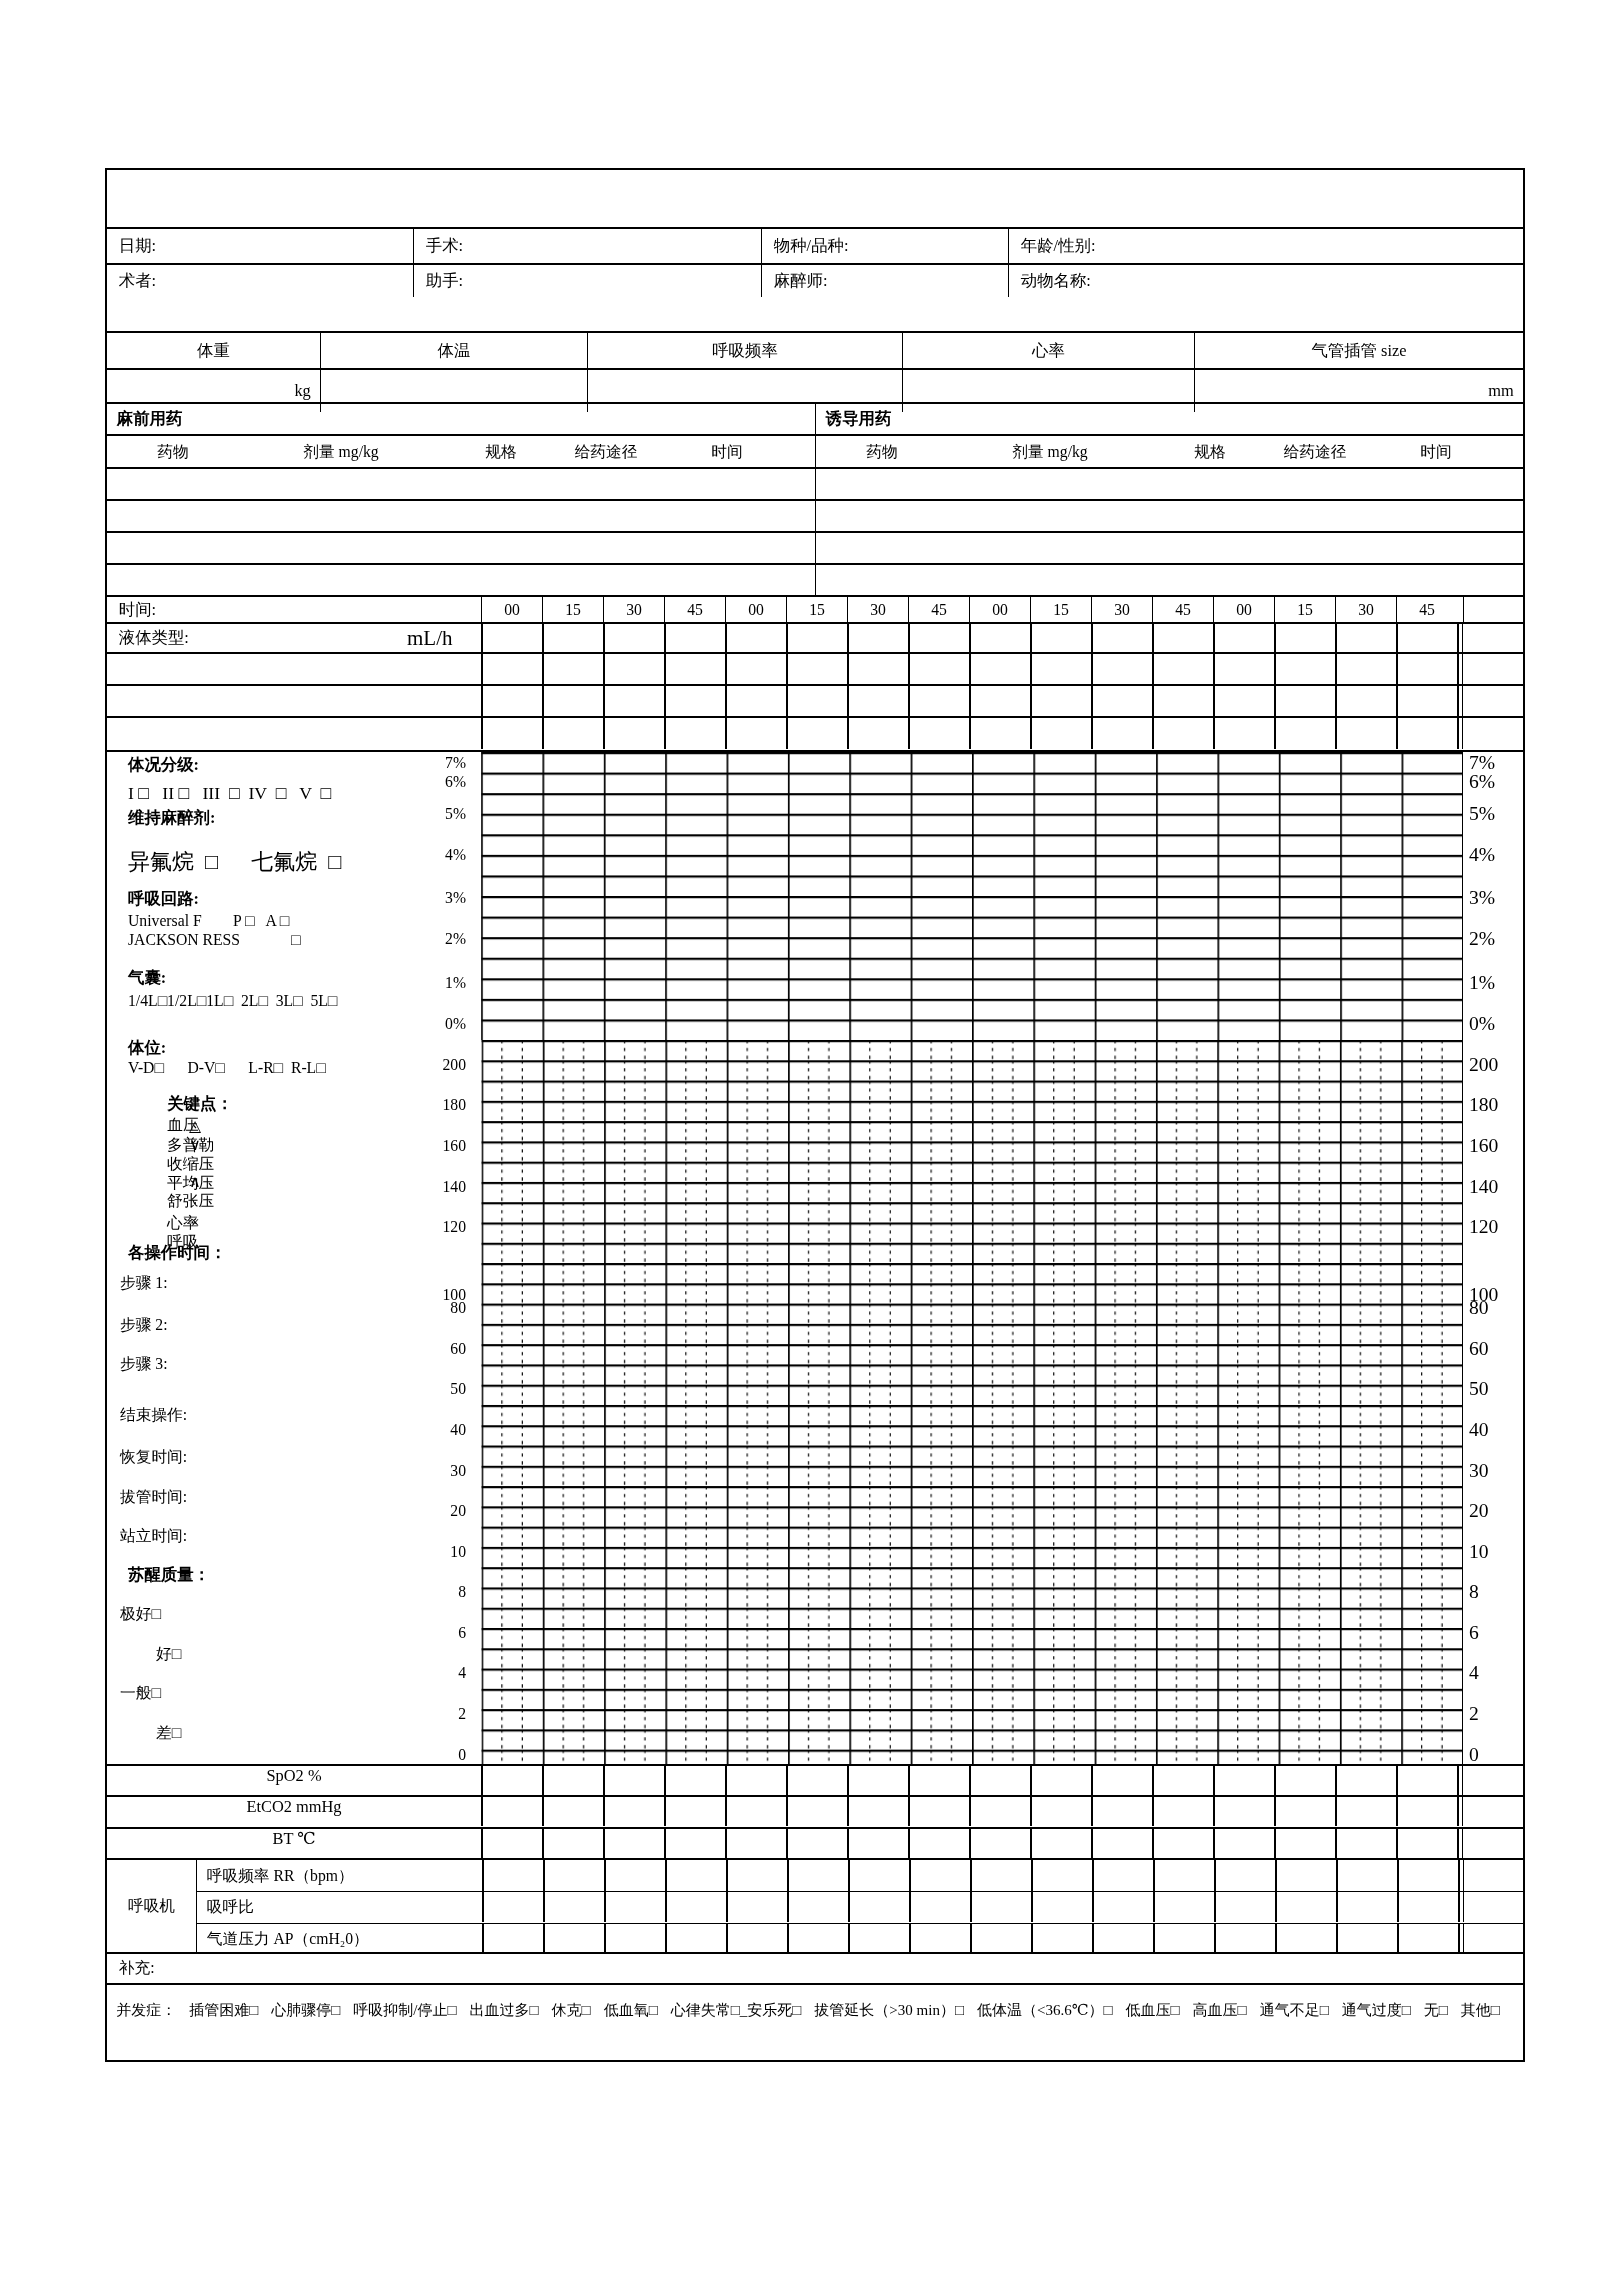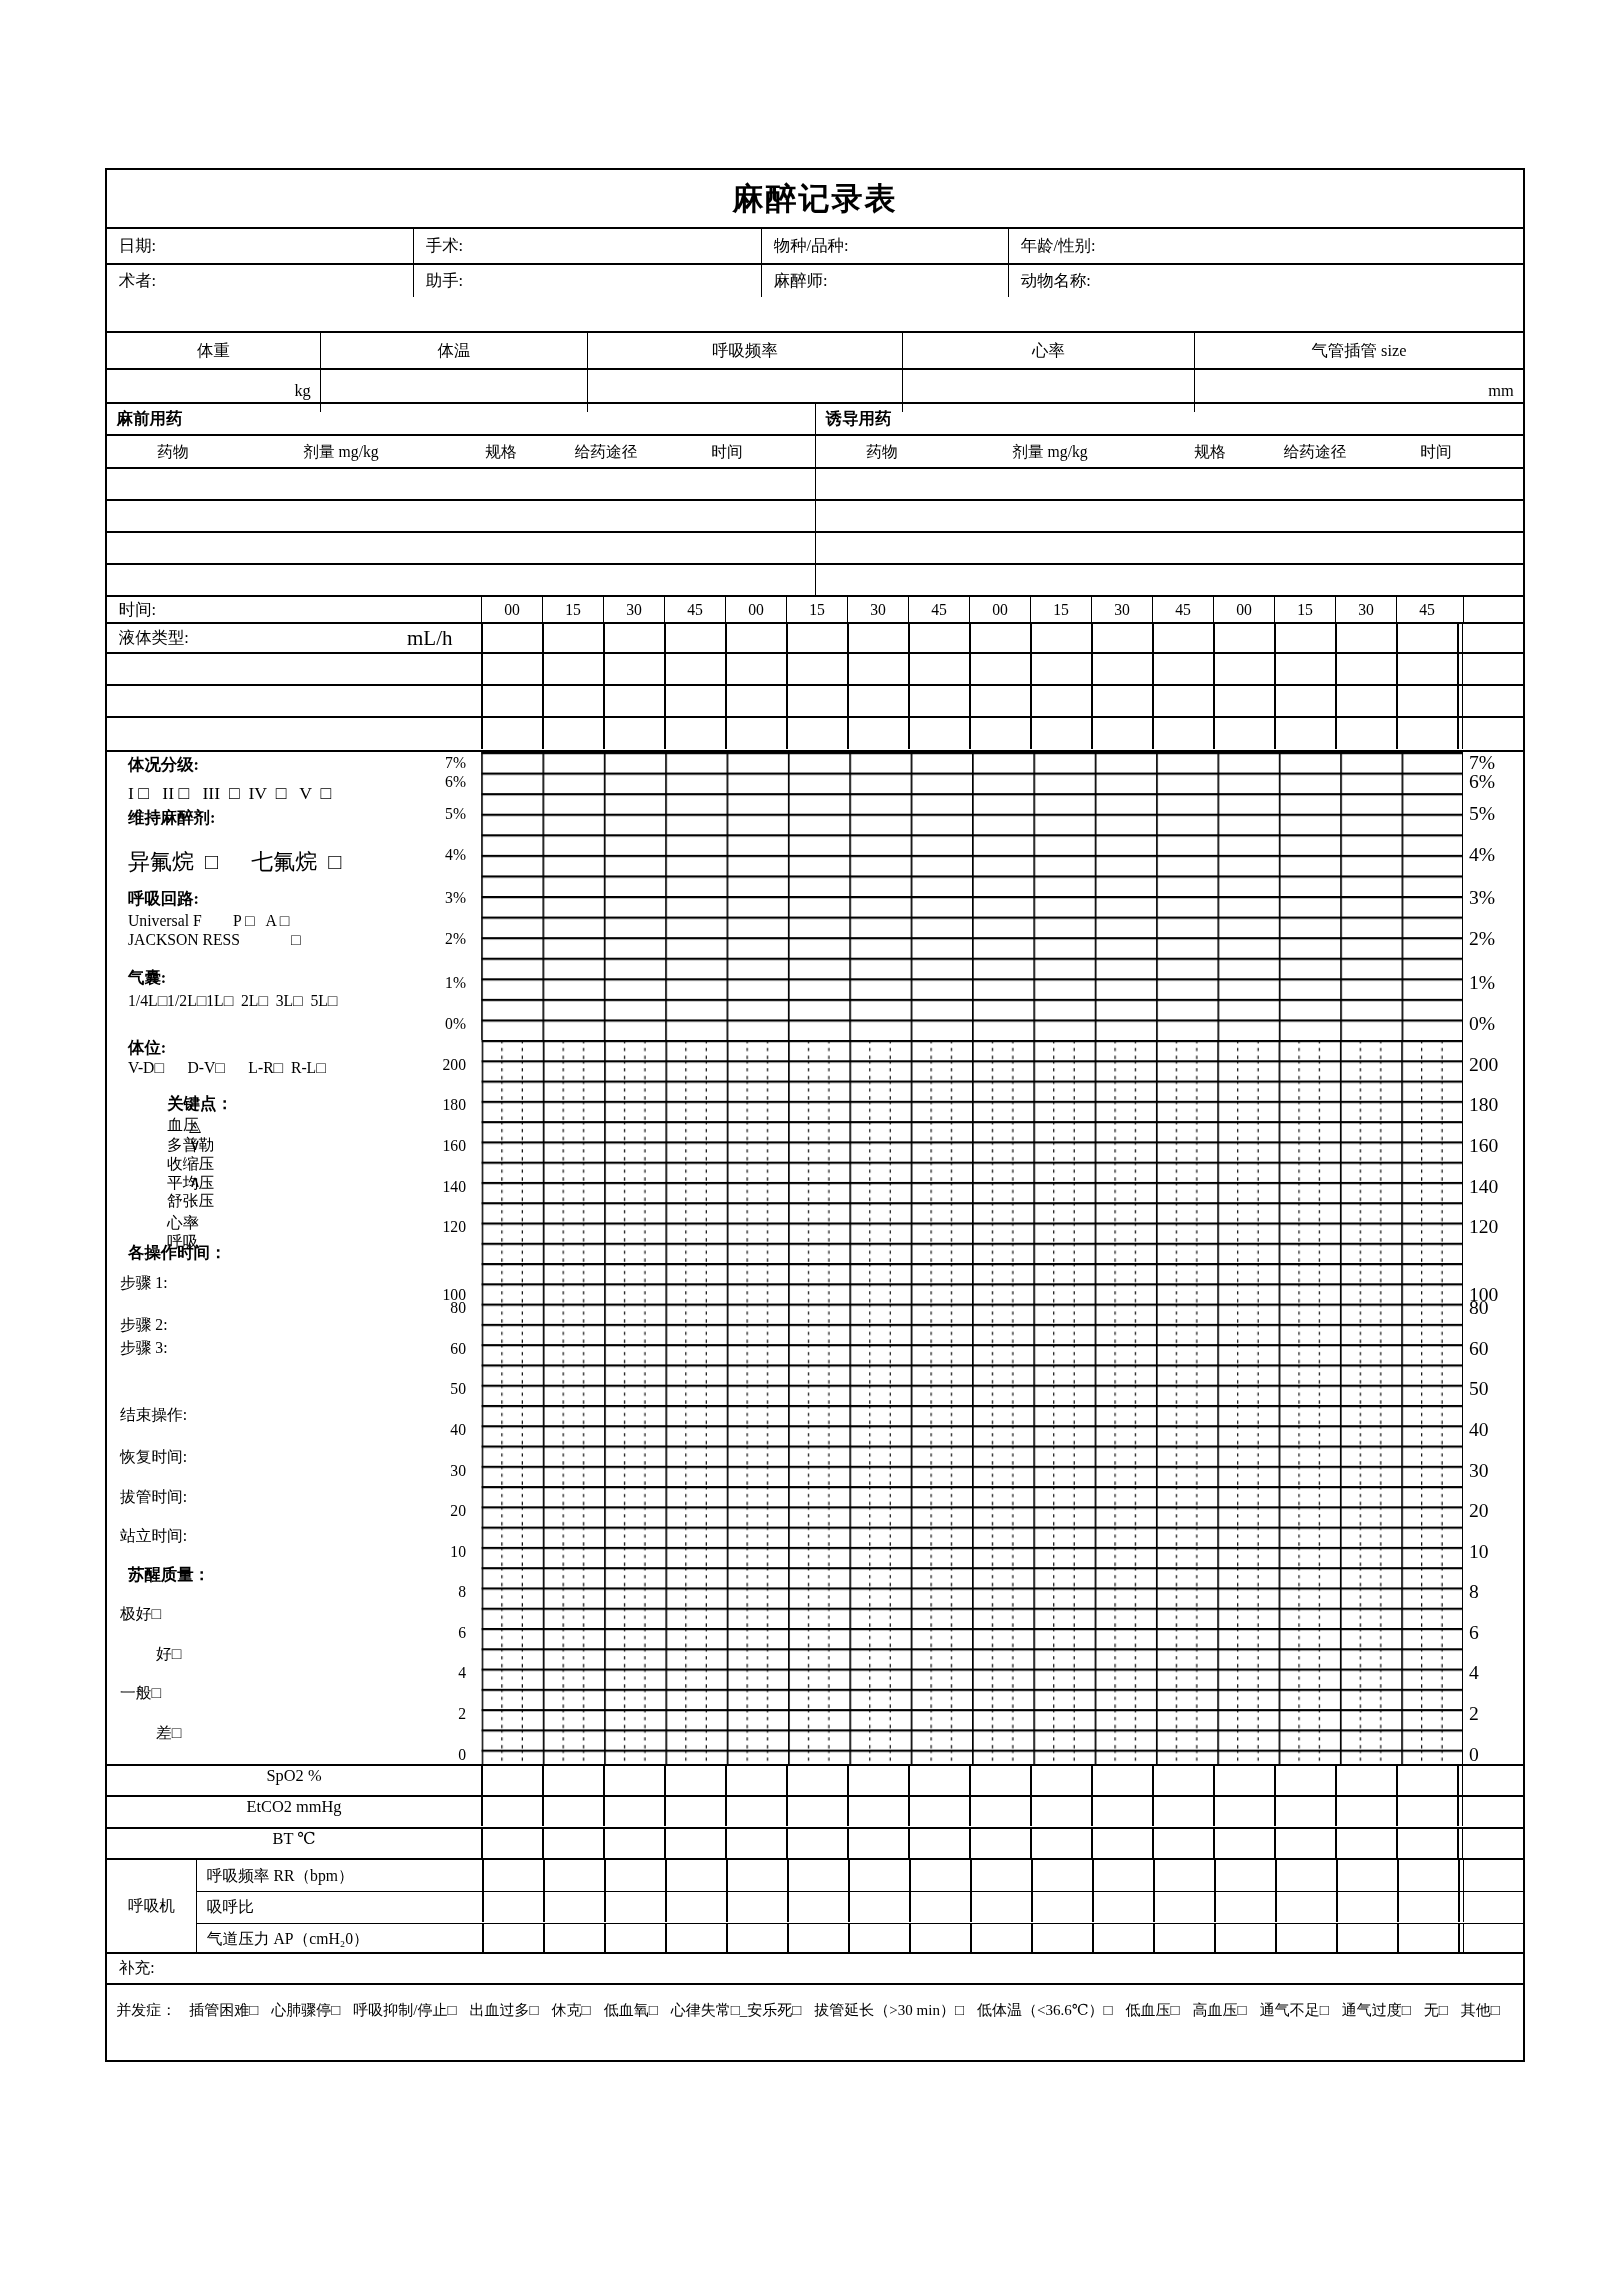--- a/index.html
+++ b/index.html
@@ -103,21 +103,21 @@
   .t-pos    { top:296px; } .t-poso   { top:316px; }
   .t-kp     { top:362px; }
   .kplist .kp-row { position:absolute; left:13px; transform:translateY(-50%); font-size:15.7px; white-space:pre; }
   .kplist .kp-row:nth-child(1){ top:384px; } .kplist .kp-row:nth-child(2){ top:403px; }
   .kplist .kp-row:nth-child(3){ top:422px; } .kplist .kp-row:nth-child(4){ top:440px; }
   .kplist .kp-row:nth-child(5){ top:462px; } .kplist .kp-row:nth-child(6){ top:481px; }
   .kp-sym { display:inline-block; width:56px; text-align:center; }
   .t-op { top:501px; }
   .steplist .step { position:absolute; left:13px; transform:translateY(-50%); font-size:15.7px; white-space:pre; }
   .steplist .step:nth-child(1){ top:531px; }  .steplist .step:nth-child(2){ top:573px; }
-  .steplist .step:nth-child(3){ top:596px; }  .steplist .step:nth-child(4){ top:663px; }
+  .steplist .step:nth-child(3){ top:612px; }  .steplist .step:nth-child(4){ top:663px; }
   .steplist .step:nth-child(5){ top:705px; } .steplist .step:nth-child(6){ top:745px; }
   .steplist .step:nth-child(7){ top:784px; }
   .t-wake { top:823px; }
   .wakelist .wopt { position:absolute; transform:translateY(-50%); font-size:15.7px; white-space:pre; left:13px; }
   .wakelist .wopt:nth-child(even){ left:49px; }
   .wakelist .wopt:nth-child(1){ top:862px; } .wakelist .wopt:nth-child(2){ top:902px; }
   .wakelist .wopt:nth-child(3){ top:941px; } .wakelist .wopt:nth-child(4){ top:981px; }
 
   
   .spo2 { top:1594px; height:31px; } .etco2 { top:1625px; height:31px; } .bt { top:1657px; height:31px; }
@@ -139,23 +139,20 @@
   .postop { top:1865px; height:29px; position:relative; }
   .postop span { position:absolute; top:50%; transform:translateY(-50%); font-size:15.7px; white-space:pre; }
   .po1 { left:11.8px; } .po2 { left:260px; } .po3 { left:456px; }
 </style>
 </head>
 <body>
 
 <div class="page">
   <div class="form">
 
-    <div class="sec title-sec">
-      <span>麻醉记录表</span>
-    </div>
 
     <div class="sec info1">
       <div class="cells">
         <div class="cell lab iw1">日期:</div>
         <div class="cell lab iw2">手术:</div>
         <div class="cell lab iw3">物种/品种:</div>
         <div class="cell lab iw4">年龄/性别:</div>
       </div>
     </div>
     <div class="sec info2">

